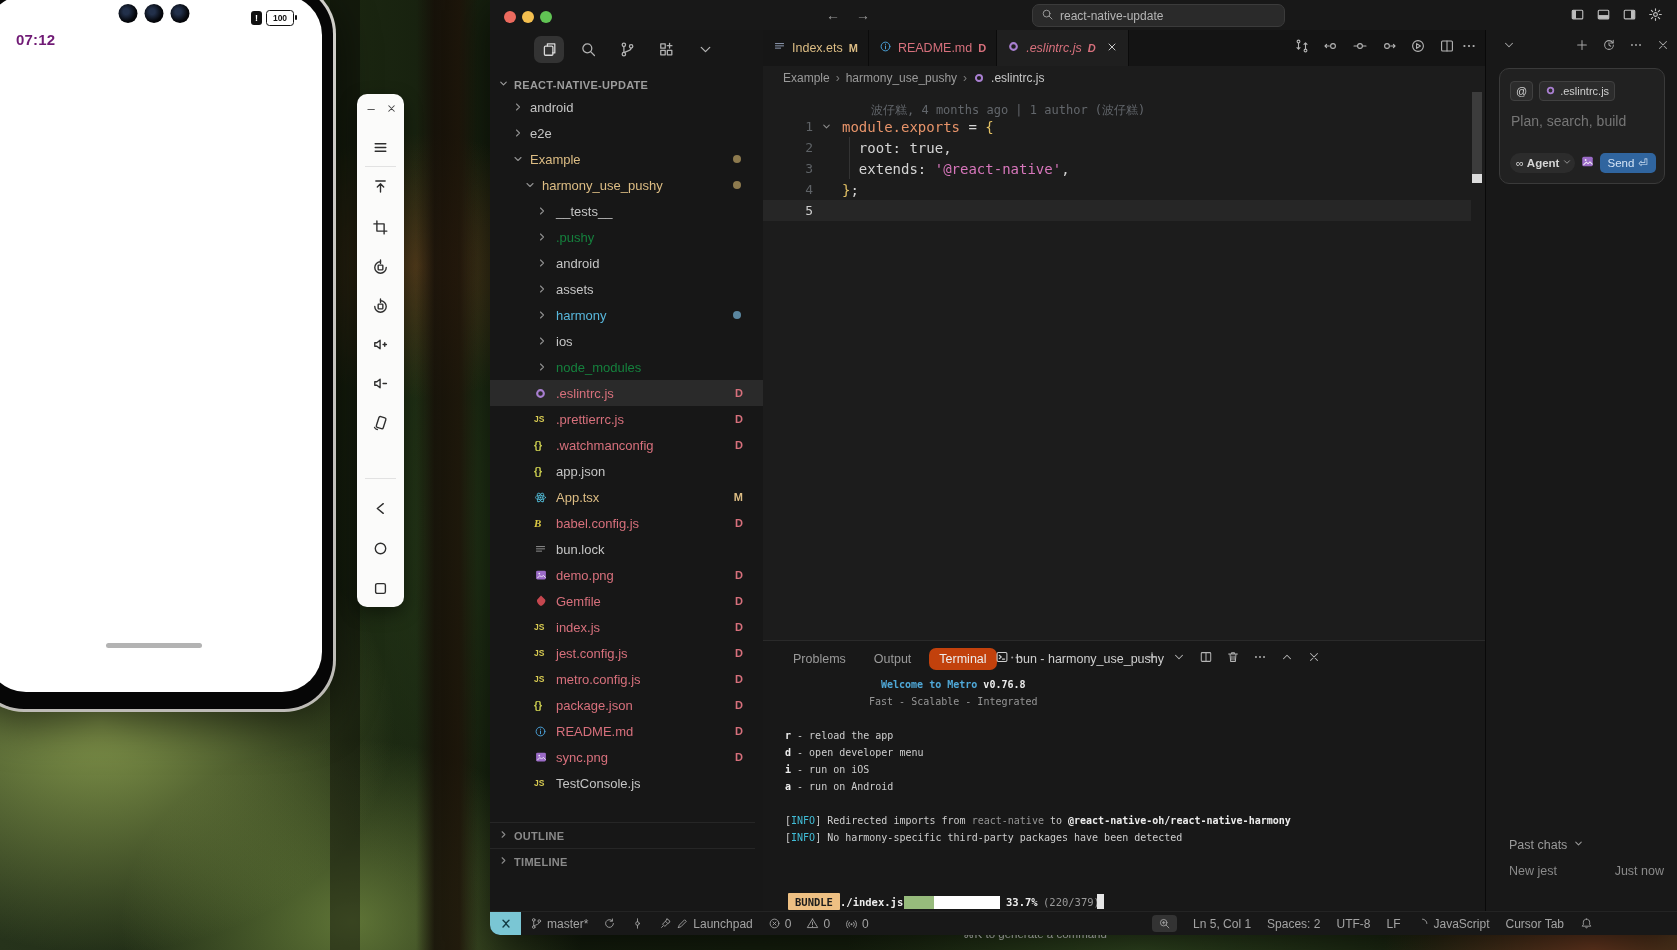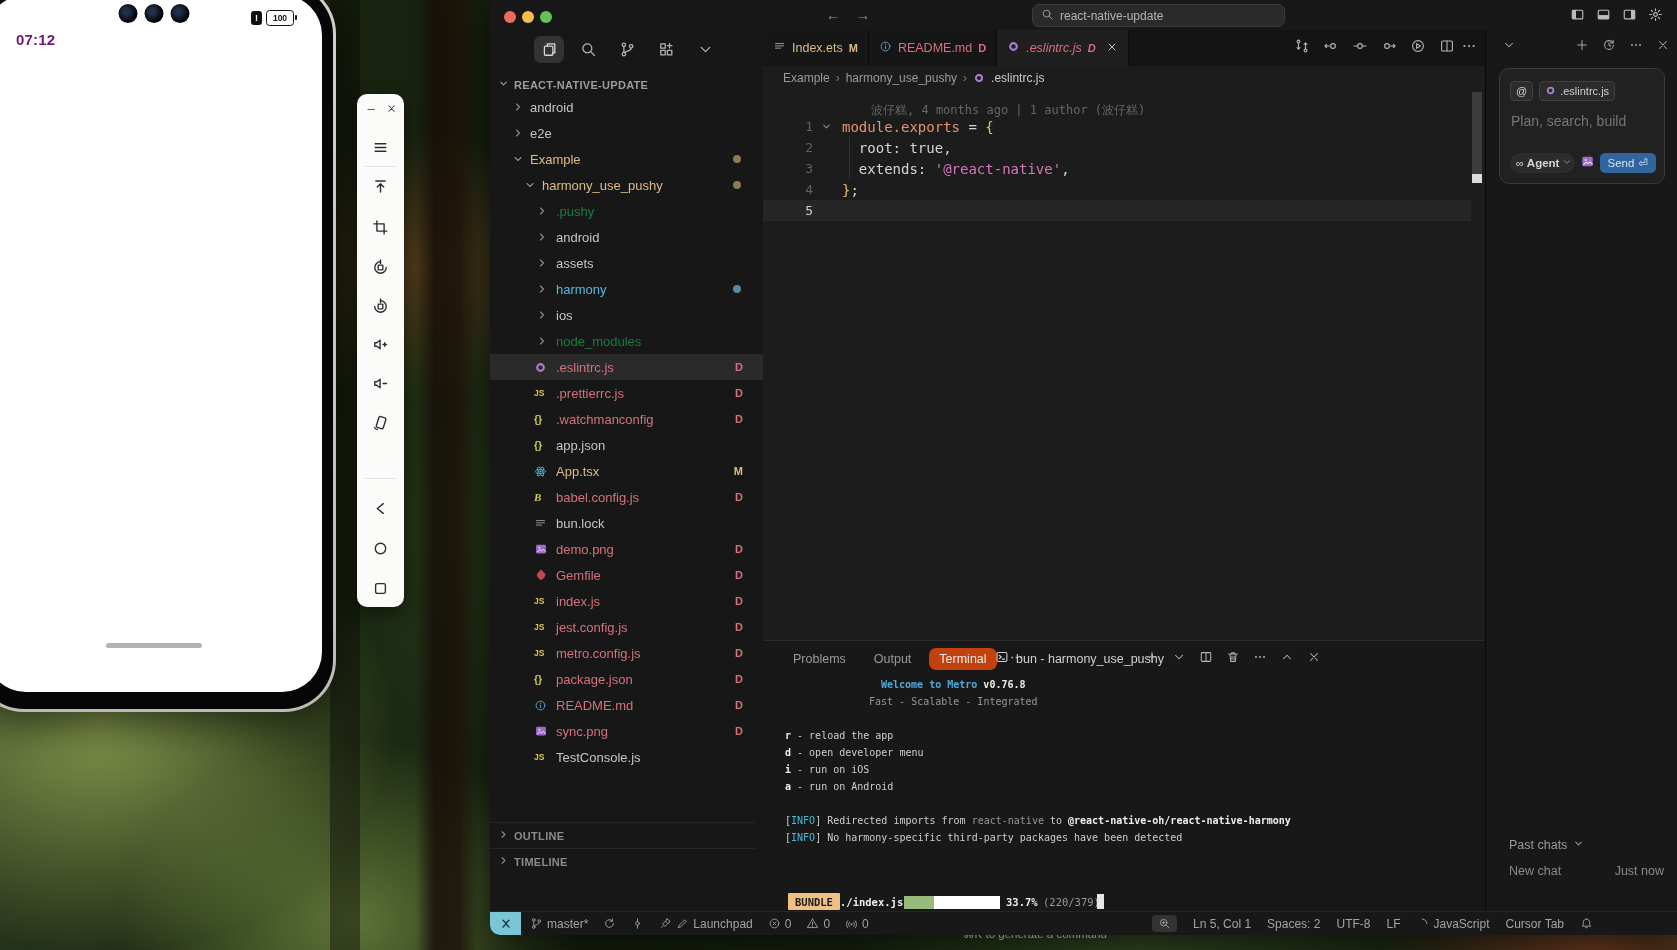--- a/index.html
+++ b/index.html
@@ -353,20 +353,28 @@
           </span>
           <span class="tlabel c-modified" style="left: 52px;">harmony_use_pushy</span>
           <span class="tdot" style="background: rgb(141, 122, 78);"></span>
         </div>
         <div class="trow">
           <span class="tchev" style="left: 46px;">
             <svg width="12" height="12" viewBox="0 0 16 16" fill="none" stroke="#8f8f8f" stroke-width="1.5" stroke-linecap="round" stroke-linejoin="round">
               <path d="M6 4l4 4-4 4"></path>
             </svg>
           </span>
+          <span class="tlabel c-default" style="left: 66px;">__tests__</span>
+        </div>
+        <div class="trow">
+          <span class="tchev" style="left: 46px;">
+            <svg width="12" height="12" viewBox="0 0 16 16" fill="none" stroke="#8f8f8f" stroke-width="1.5" stroke-linecap="round" stroke-linejoin="round">
+              <path d="M6 4l4 4-4 4"></path>
+            </svg>
+          </span>
           <span class="tlabel c-ignored" style="left: 66px;">.pushy</span>
         </div>
         <div class="trow">
           <span class="tchev" style="left: 46px;">
             <svg width="12" height="12" viewBox="0 0 16 16" fill="none" stroke="#8f8f8f" stroke-width="1.5" stroke-linecap="round" stroke-linejoin="round">
               <path d="M6 4l4 4-4 4"></path>
             </svg>
           </span>
           <span class="tlabel c-default" style="left: 66px;">android</span>
         </div>
@@ -784,21 +792,21 @@
         </span>
       </div>
     </div>
     <div id="pastchats">
       <span>Past chats</span>
       <span id="pcchev"><svg width="11" height="11" viewBox="0 0 16 16" fill="none" stroke="#9a9a9a" stroke-width="1.5" stroke-linecap="round" stroke-linejoin="round">
             <path d="M4 6l4 4 4-4"></path>
           </svg></span>
     </div>
     <div id="newchatrow">
-      <span>New chat</span>
+      <span>New jest</span>
       <span>Just now</span>
     </div>
   </div>
 
   <div id="statusbar">
     <div id="remotechip">
         <svg width="14" height="14" viewBox="0 0 16 16" fill="none" stroke="#143d45" stroke-width="1.6" stroke-linecap="round" stroke-linejoin="round">
           <path d="M4.6 3.6L8.4 7.5 4.6 11.4M11.4 3.6L7.6 7.5l3.8 3.9"></path>
         </svg>
       </div>

